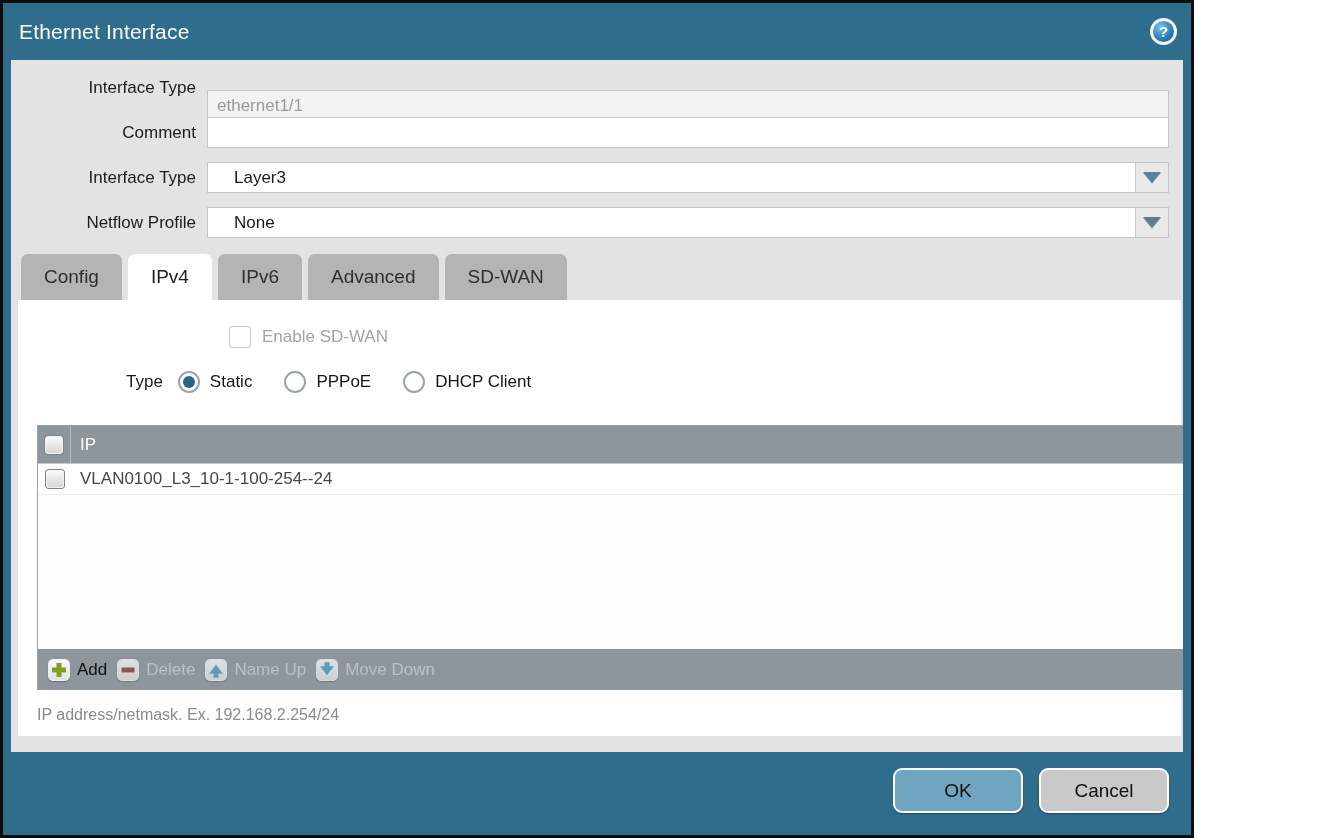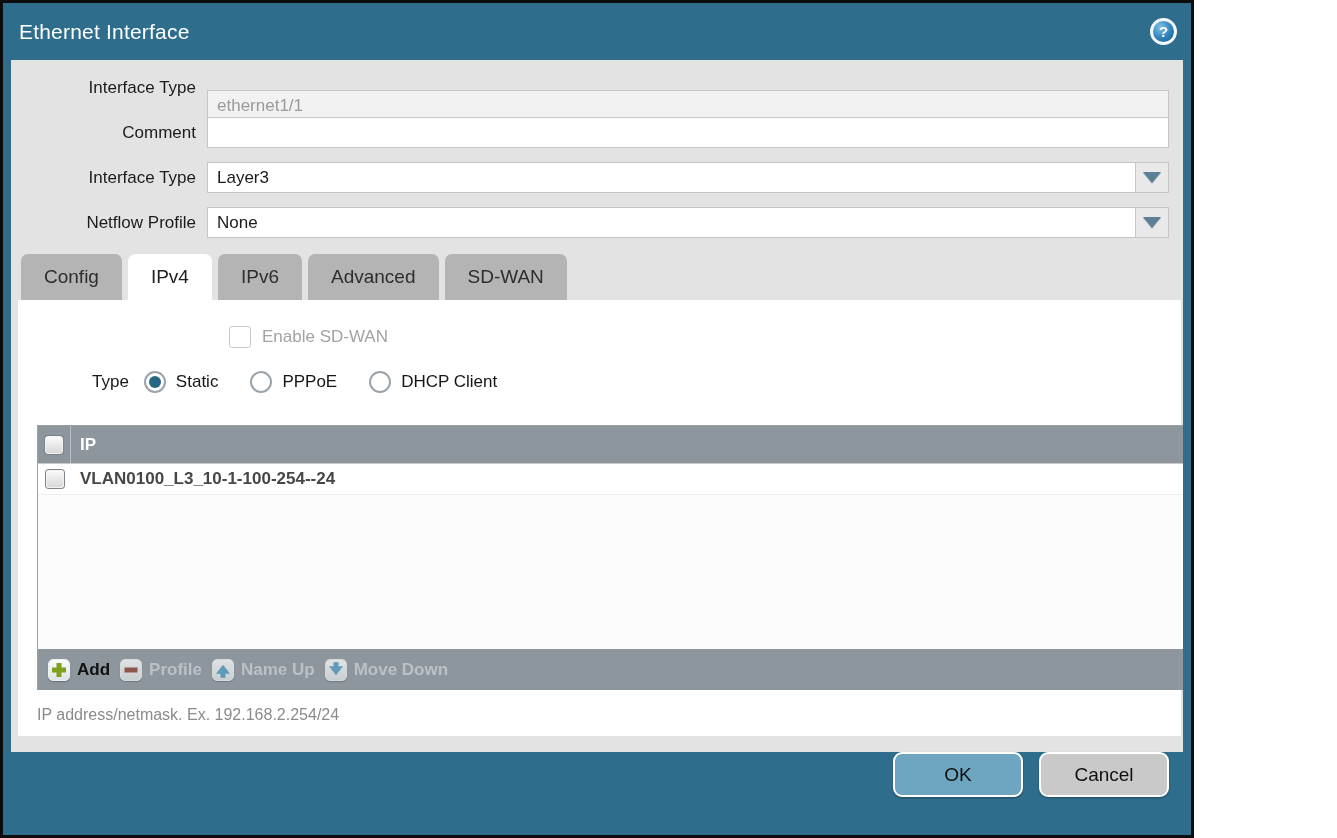--- a/index.html
+++ b/index.html
@@ -44,21 +44,21 @@
     font-size:17px; color:#1c1c1c; white-space:nowrap;
   }
   .fld-wrap { flex:1; display:flex; height:31px; border:1px solid #c6c6c6; background:#fff; }
   .fld {
     flex:1; border:0; outline:none; background:#fff;
     font-family:"Liberation Sans", sans-serif; font-size:17px; color:#1a1a1a;
     padding:0 9px; height:100%;
   }
   .fld:disabled { background:#f2f2f2; color:#9a9a9a; }
   .fld-wrap.disabled { background:#f2f2f2;margin-top:36px; }
-  .dd-text { flex:1; font-size:17px; color:#1a1a1a; padding:0 9px; display:flex; align-items:center; }
+  .dd-text { flex:1; font-size:17px; color:#1a1a1a; padding:0 26px; display:flex; align-items:center; }
   .dd-btn {
     flex:0 0 33px; background:#e9e9e9; border-left:1px solid #c8c8c8;
     display:flex; align-items:center; justify-content:center; cursor:pointer;
   }
   .tri-down {
     width:0; height:0;
     border-left:9px solid transparent; border-right:9px solid transparent;
     border-top:11px solid #5c7f95;
     filter:drop-shadow(0 1px 0 #aab4ba);
   }
@@ -77,35 +77,35 @@
     background:#fff; height:436px; margin:0 2px 0 7px;
     border-top:1px solid #fff; position:relative; z-index:1;
   }
 
   .sdwan-row { display:flex; align-items:center; padding:25px 12px 0 211px; }
   .checkbox {
     width:22px; height:22px; background:#fff; border:1px solid #c3cad0; border-radius:3px;
   }
   .sdwan-row .cb-lbl { margin-left:11px; font-size:17px; color:#a3a3a3; }
 
-  .type-row { display:flex; align-items:center; padding:23px 0 0 74px; }
+  .type-row { display:flex; align-items:center; padding:23px 0 0 108px; }
   .type-row .type-lbl { font-size:17px; color:#1a1a1a; margin-right:15px; }
   .radio-opt { display:flex; align-items:center; margin-right:32px; cursor:pointer; }
   .radio {
     width:22px; height:22px; border-radius:50%;
     border:2px solid #9ba4aa; background:#fff;
     display:flex; align-items:center; justify-content:center;
   }
   .radio.sel::after {
     content:""; width:12px; height:12px; border-radius:50%; background:#266884; display:block;
   }
   .radio-opt .r-lbl { margin-left:10px; font-size:17px; color:#151515; }
 
   
-  .ip-table { margin:32px 0 0 19px; width:1266px; border:1px solid #9aa0a6; border-bottom:0;font-weight:bold; }
+  .ip-table { margin:32px 0 0 19px; width:1266px; border:1px solid #9aa0a6; border-bottom:0; }
   .t-head { height:37px; background:#8d959d; display:flex; align-items:center; }
   .cb-cell {
     flex:0 0 33px; height:100%; display:flex; align-items:center; justify-content:center;
     border-right:1px solid #b9bfc4;
   }
   .t-cb {
     width:18px; height:18px; border-radius:3px;
     background:linear-gradient(#fafafa,#d8d8d8);
     border:1px solid #f2f2f2; box-shadow:0 0 0 1px #7d848a;
   }
@@ -155,21 +155,21 @@
   .glyph-down::after {
     content:""; position:absolute; width:5px; height:6px; background:#4f9dc6;
     left:50%; top:50%; transform:translate(-50%,-130%);
   }
 
   .hint { margin:16px 0 0 19px; font-size:16px; color:#8b8b8b; }
 
   
   .footer {
     flex:1; display:flex; align-items:flex-start; justify-content:flex-end;
-    padding:0 22px 0 0; gap:16px;
+    padding:16px 22px 0 0; gap:16px;
   }
   .btn {
     width:130px; height:45px; border-radius:9px; border:2px solid #fff;
     font-family:"Liberation Sans", sans-serif; font-size:19px; color:#101010;
     cursor:pointer; box-shadow:0 1px 2px rgba(0,0,0,.35);
   }
   .btn.ok { background:#6ea6c1; }
   .btn.cancel { background:#c9c9c9; }
 </style>
 </head>
@@ -264,21 +264,21 @@
             <span class="r-txt">VLAN0100_L3_10-1-100-254--24</span>
           </div>
         </div>
         <div class="t-toolbar">
           <span class="tb-btn">
             <span class="tb-icon glyph-plus"></span>
             <span class="tb-lbl">Add</span>
           </span>
           <span class="tb-btn disabled">
             <span class="tb-icon glyph-minus"></span>
-            <span class="tb-lbl">Profile</span>
+            <span class="tb-lbl">Delete</span>
           </span>
           <span class="tb-btn disabled">
             <span class="tb-icon glyph-up"></span>
             <span class="tb-lbl">Name Up</span>
           </span>
           <span class="tb-btn disabled">
             <span class="tb-icon glyph-down"></span>
             <span class="tb-lbl">Move Down</span>
           </span>
         </div>

